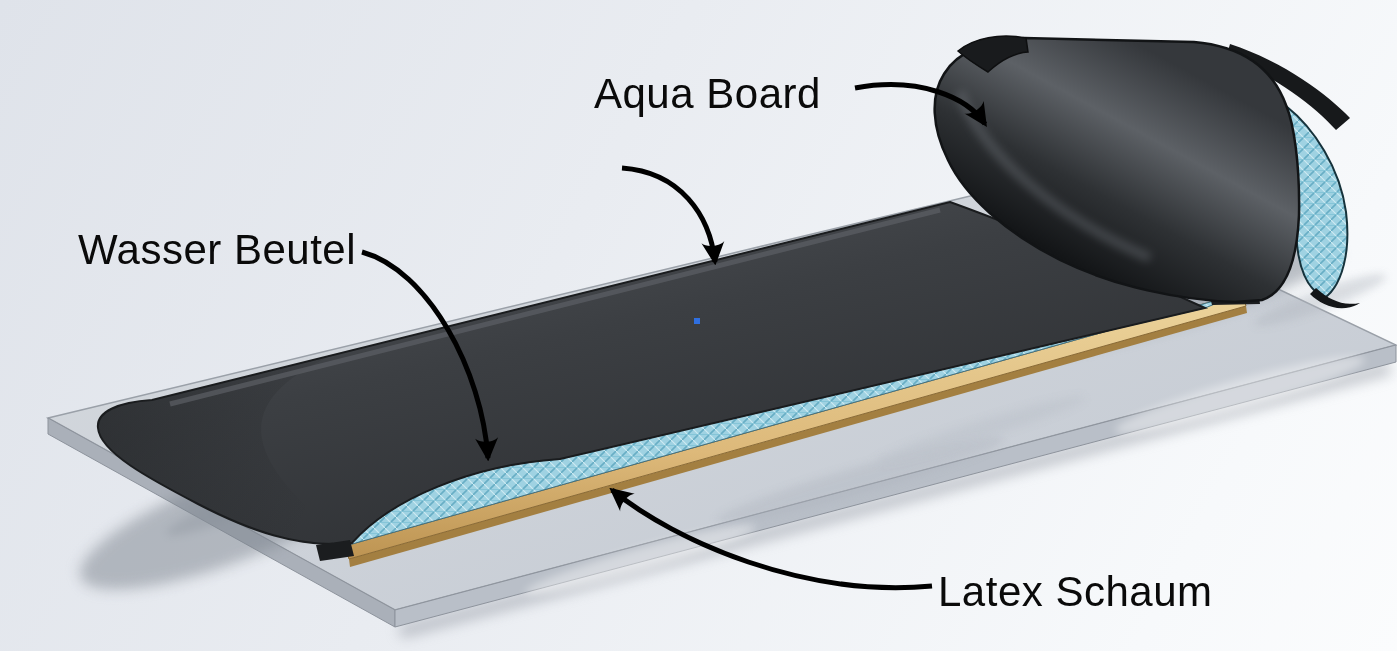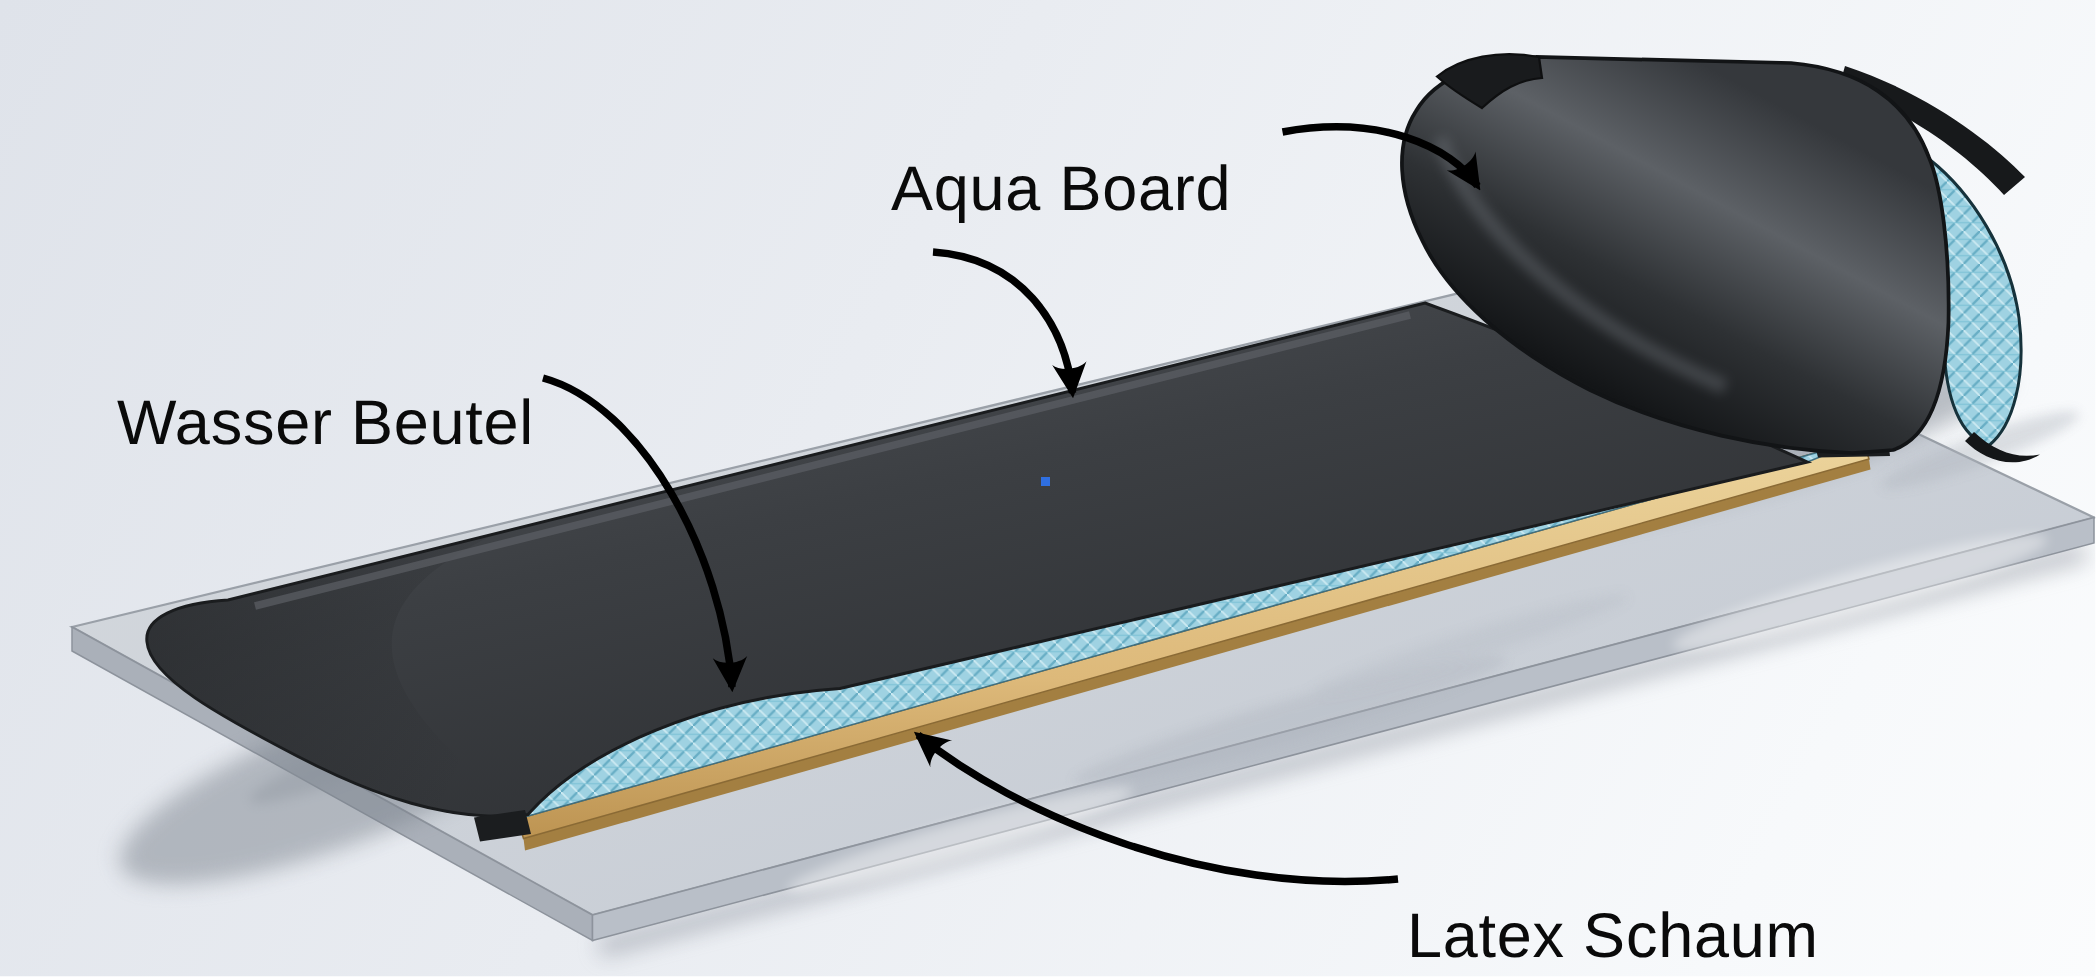--- a/index.html
+++ b/index.html
@@ -23,21 +23,20 @@
     display: block;
   }
   .callout-label {
     position: absolute;
     color: #0a0a0a;
     font-size: 42px;
     font-weight: 400;
     letter-spacing: 0.5px;
     white-space: nowrap;
     user-select: none;
-    margin-top: 32px;
   }
 </style>
 </head>
 <body>
 
 <div class="stage">
 
   <svg class="canvas" width="1397" height="651" viewBox="0 0 1397 651" aria-hidden="true">
 
     <defs>

